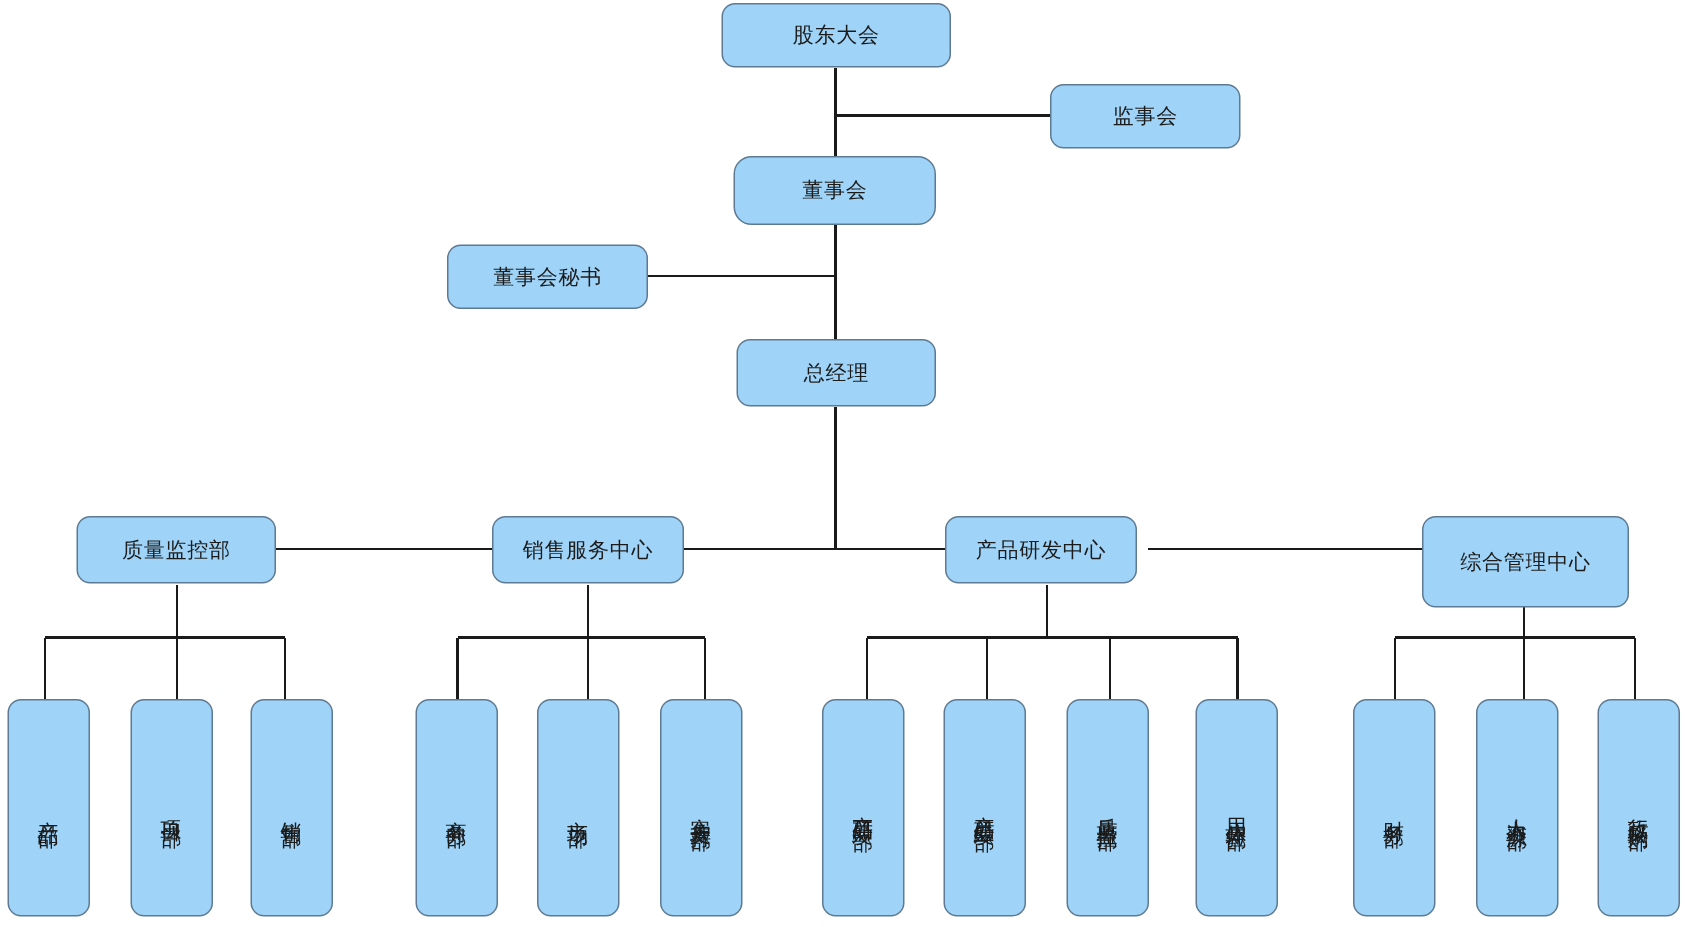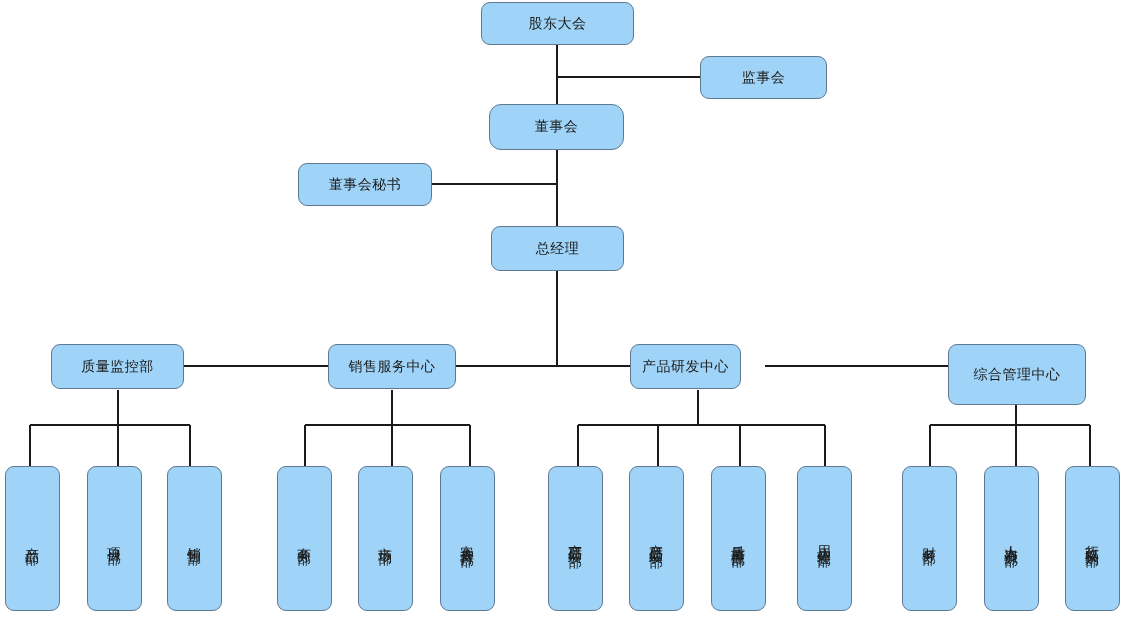--- a/index.html
+++ b/index.html
@@ -120,21 +120,21 @@
   </div>
 
   <div class="node" style="left:51px; top:344px; width:133px; height:45px;">
     <span class="label">质量监控部</span>
   </div>
 
   <div class="node" style="left:328px; top:344px; width:128px; height:45px;">
     <span class="label">销售服务中心</span>
   </div>
 
-  <div class="node" style="left:630px; top:344px; width:111px; height:45px;">
+  <div class="node" style="left:630px; top:344px; width:128px; height:45px;">
     <span class="label">产品研发中心</span>
   </div>
 
   <div class="node" style="left:948px; top:344px; width:138px; height:61px;">
     <span class="label">综合管理中心</span>
   </div>
 
   <div class="node vertical" style="left:5px; top:466px; width:55px; height:145px;">
     <span class="label">产品部</span>
   </div>

